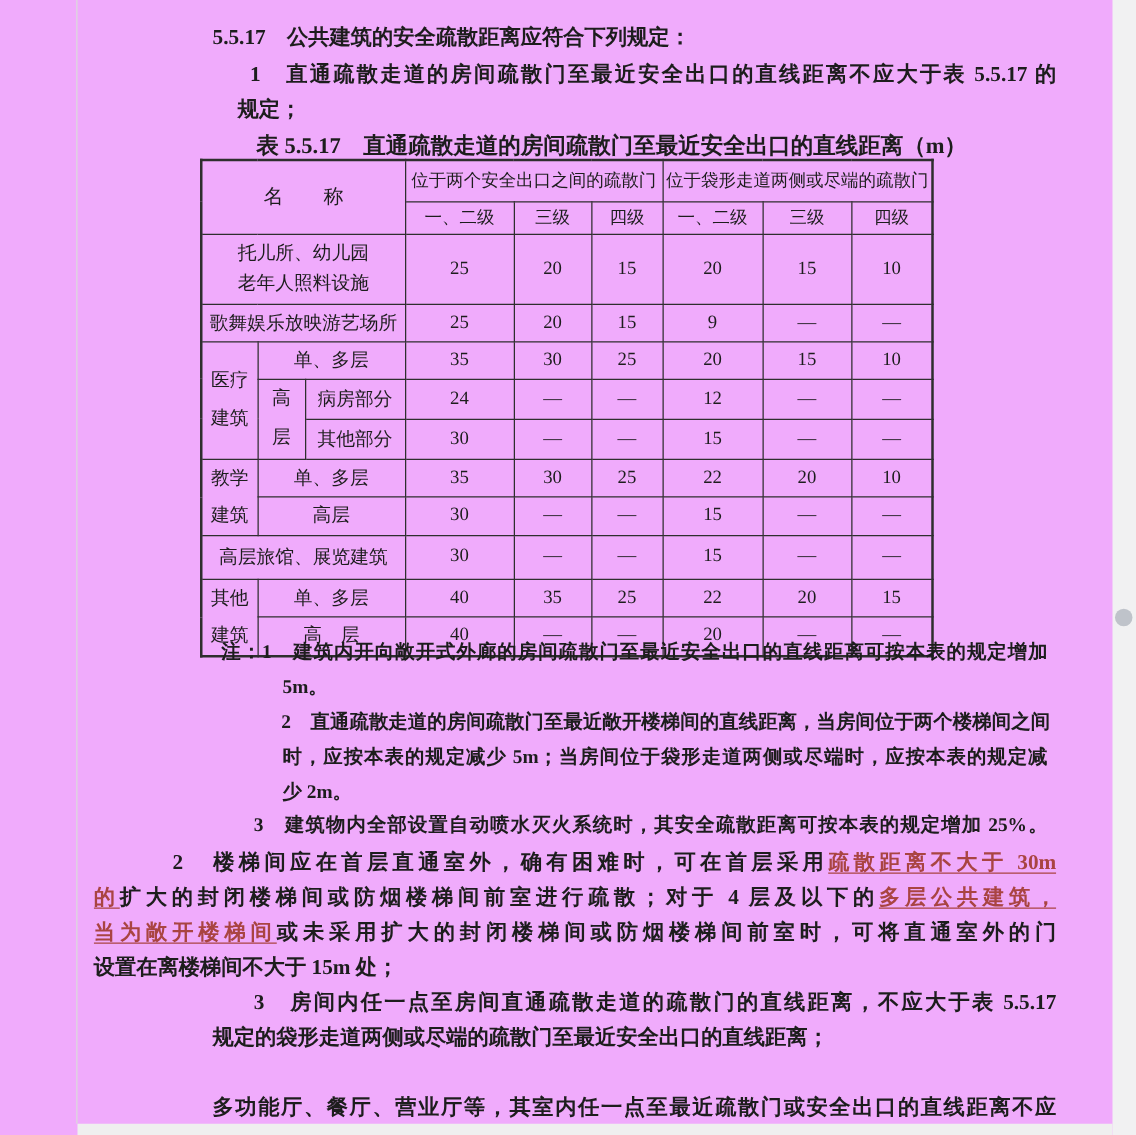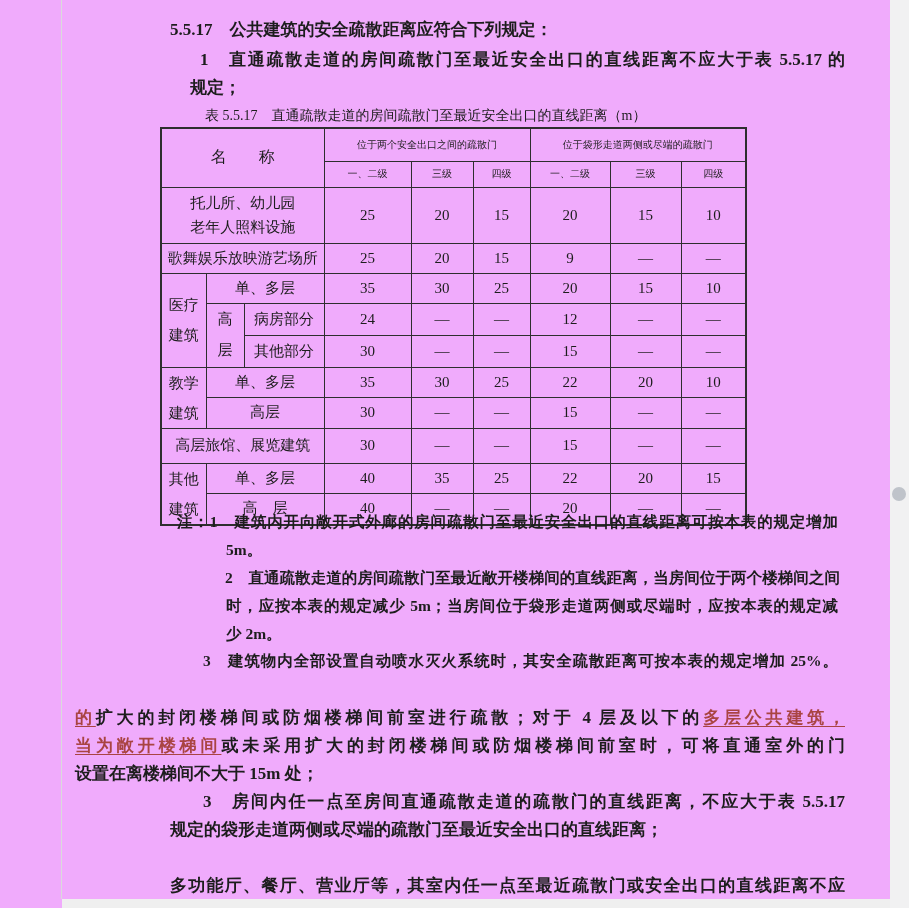--- a/index.html
+++ b/index.html
@@ -6,27 +6,27 @@
   .screen{position:relative;width:909px;height:908px;background:#f0abfc;overflow:hidden;
           font-family:"Liberation Serif","DejaVu Serif",serif;color:#1d1d1d;}
   .page-edge-left{position:absolute;left:61px;top:0;width:1px;height:899px;background:#dadada;}
   .bottom-bar{position:absolute;left:62px;top:899px;width:828px;height:9px;background:#efefef;}
   .scroll-track{position:absolute;left:890px;top:0;width:19px;height:908px;background:#f1f1f2;}
   .scroll-thumb{position:absolute;left:892px;top:487px;width:14px;height:14px;border-radius:50%;background:#bfc3ca;}
   .line{position:absolute;height:28px;line-height:28px;font-size:17px;white-space:nowrap;font-weight:bold;}
   .j{white-space:normal;text-align:justify;text-align-last:justify;overflow:hidden;}
   .bold{font-weight:600;}
   .sm{font-size:15.5px;}
-  .cap{font-size:14px;font-weight:400;}
+  .cap{font-size:18px;font-weight:700;}
   .red{color:#a94442;text-decoration:underline;text-underline-offset:3px;}
   .dist-table{position:absolute;left:160px;top:127px;width:585px;border-collapse:collapse;
               table-layout:fixed;font-size:15px;color:#1d1d1d;border:2px solid #2e2e2e;}
   .dist-table th,.dist-table td{border:1.5px solid #2e2e2e;text-align:center;vertical-align:middle;
               padding:0;font-weight:normal;overflow:hidden;}
-  .dist-table .hdr{font-size:10px;}
+  .dist-table .hdr{font-size:14px;}
   .name-hdr{font-size:16px;}
   .two-line{line-height:24px;}
   .grp span{display:inline-block;width:2.4em;word-break:break-all;line-height:2em;vertical-align:middle;}
   .vcol span{display:inline-block;width:1.2em;word-break:break-all;line-height:2.1em;vertical-align:middle;}
 </style>
 </head>
 <body>
 
 <div class="screen">
 
@@ -165,20 +165,21 @@
   </tbody>
     </table>
 
   <div class="line sm j" style="left:177px;top:508px;width:661px;">注：1　建筑内开向敞开式外廊的房间疏散门至最近安全出口的直线距离可按本表的规定增加</div>
   <div class="line sm" style="left:226px;top:536px;">5m。</div>
   <div class="line sm j" style="left:225px;top:564px;width:615px;">2　直通疏散走道的房间疏散门至最近敞开楼梯间的直线距离，当房间位于两个楼梯间之间</div>
   <div class="line sm j" style="left:226px;top:592px;width:612px;">时，应按本表的规定减少 5m；当房间位于袋形走道两侧或尽端时，应按本表的规定减</div>
   <div class="line sm" style="left:226px;top:620px;">少 2m。</div>
   <div class="line sm j" style="left:203px;top:647px;width:635px;">3　建筑物内全部设置自动喷水灭火系统时，其安全疏散距离可按本表的规定增加 25%。</div>
 
+  <div class="line j" style="left:138px;top:676px;width:707px;"><span>2　楼梯间应在首层直通室外，确有困难时，可在首层采用</span><span class="red">疏散距离不大于 30m</span></div>
   <div class="line j" style="left:75px;top:704px;width:770px;"><span class="red">的</span><span>扩大的封闭楼梯间或防烟楼梯间前室进行疏散；对于 4 层及以下的</span><span class="red">多层公共建筑，</span></div>
   <div class="line j" style="left:75px;top:732px;width:770px;"><span class="red">当为敞开楼梯间</span><span>或未采用扩大的封闭楼梯间或防烟楼梯间前室时，可将直通室外的门</span></div>
   <div class="line" style="left:75px;top:760px;">设置在离楼梯间不大于 15m 处；</div>
 
   <div class="line j" style="left:203px;top:788px;width:642px;">3　房间内任一点至房间直通疏散走道的疏散门的直线距离，不应大于表 5.5.17</div>
   <div class="line" style="left:170px;top:816px;">规定的袋形走道两侧或尽端的疏散门至最近安全出口的直线距离；</div>
 
   <div class="line j" style="left:170px;top:872px;width:675px;">多功能厅、餐厅、营业厅等，其室内任一点至最近疏散门或安全出口的直线距离不应</div>
 
   <div class="bottom-bar"></div>

